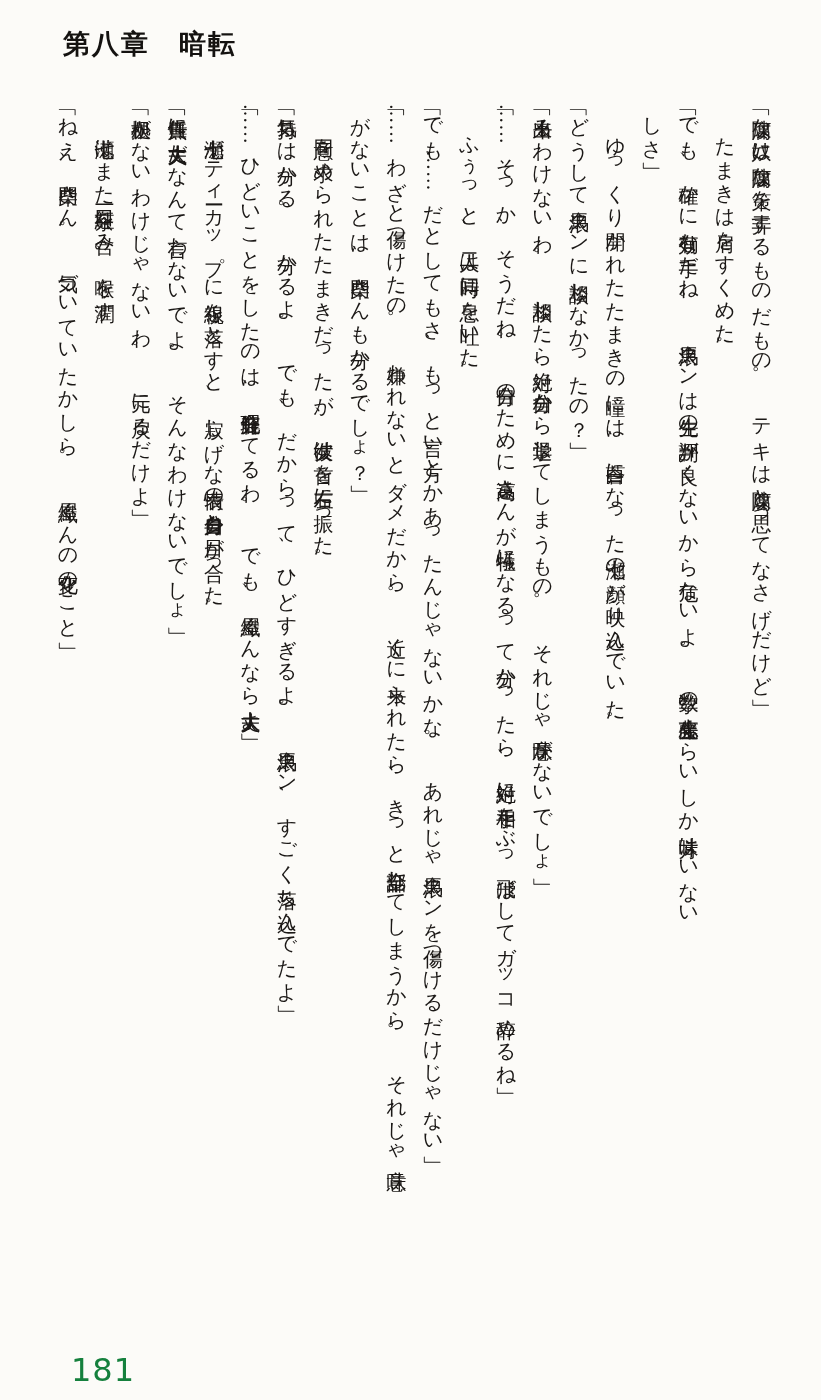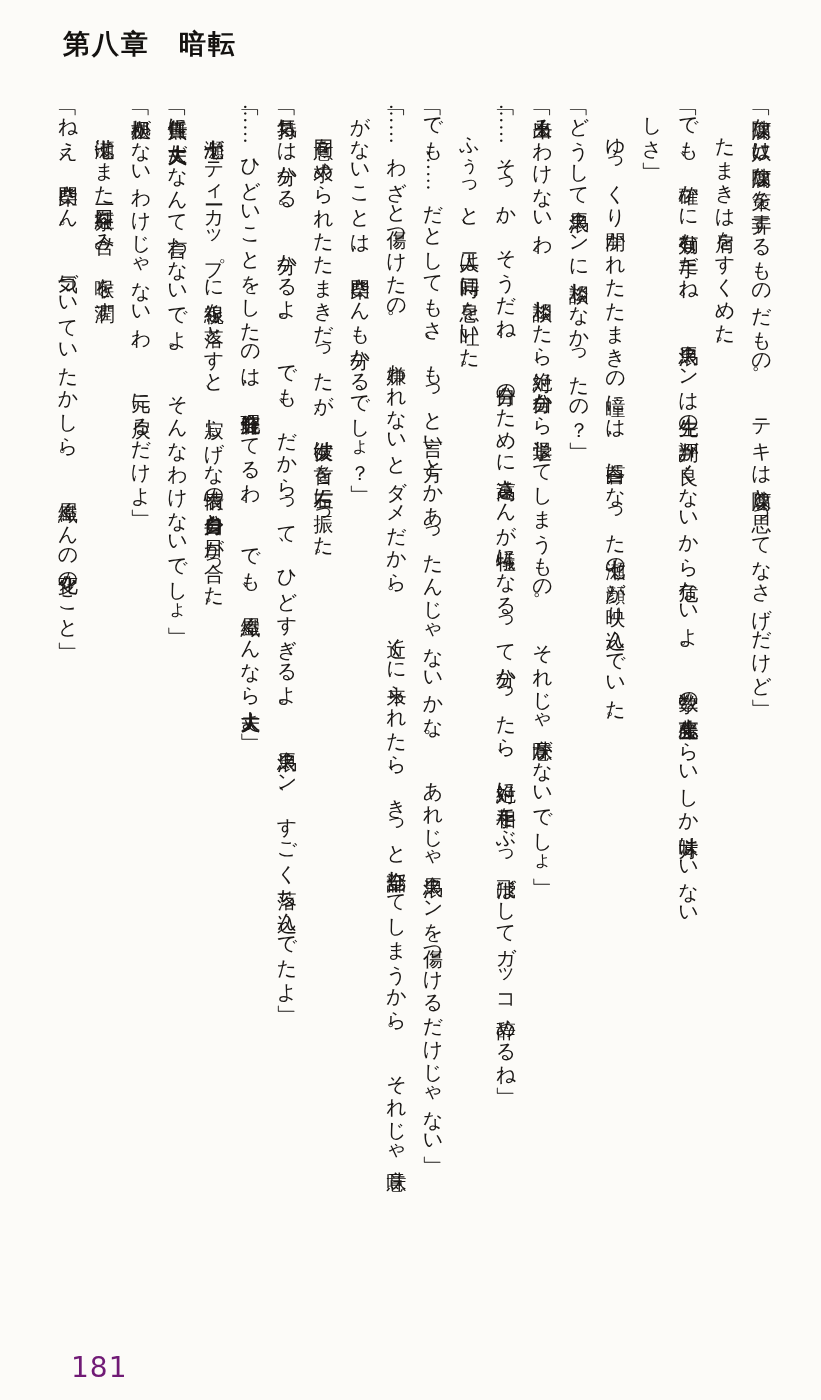--- a/index.html
+++ b/index.html
@@ -46,23 +46,23 @@
     padding: 0;
     line-height: 36.5px; 
     white-space: pre-wrap;
   }
   
   .folio {
     position: absolute;
     left: 71px;
     top: 1351px;
     font-family: "DejaVu Sans", "Liberation Sans", sans-serif;
-    font-size: 28px;
+    font-size: 32px;
     letter-spacing: 1px;
-    color: #701a75;
+    color: #15803d;
   }
 </style>
 </head>
 <body>
 
 <div class="page">
 
   <h1 class="chapter">第八章　暗転</h1>
 
   <div class="body">

